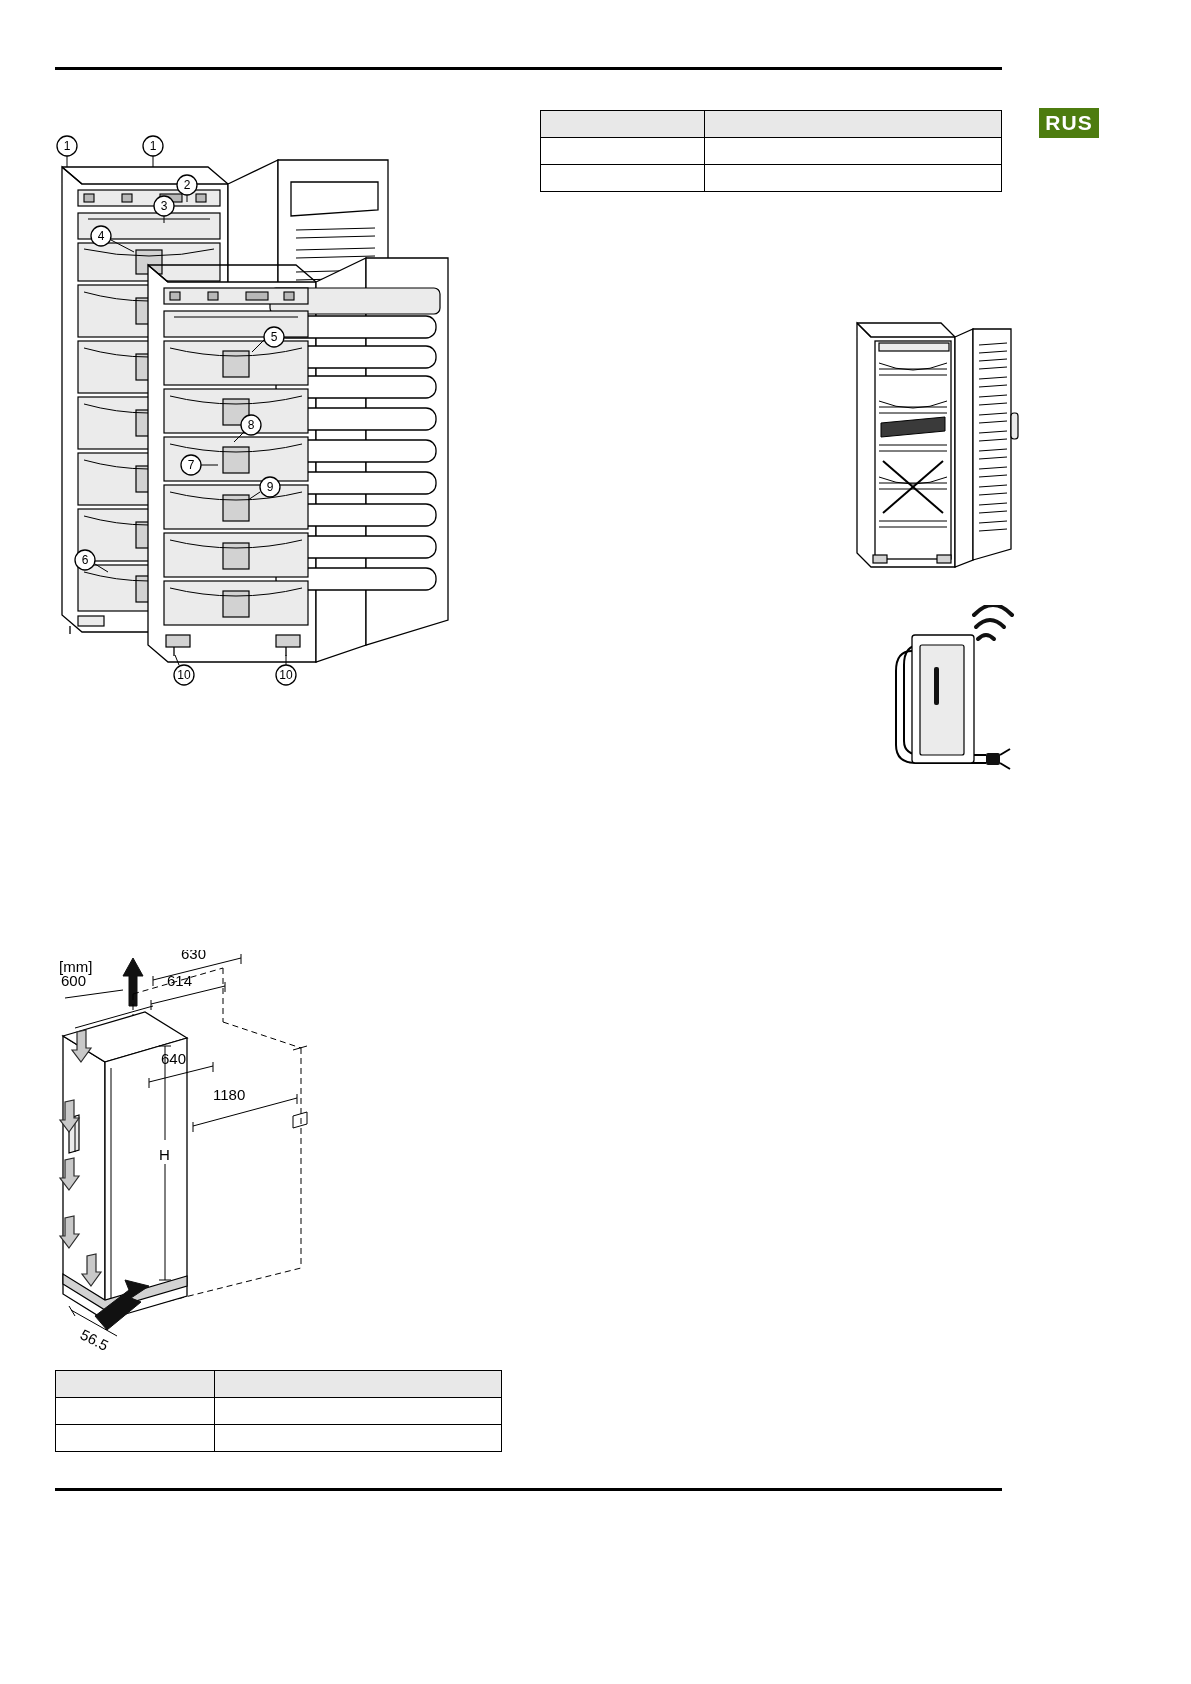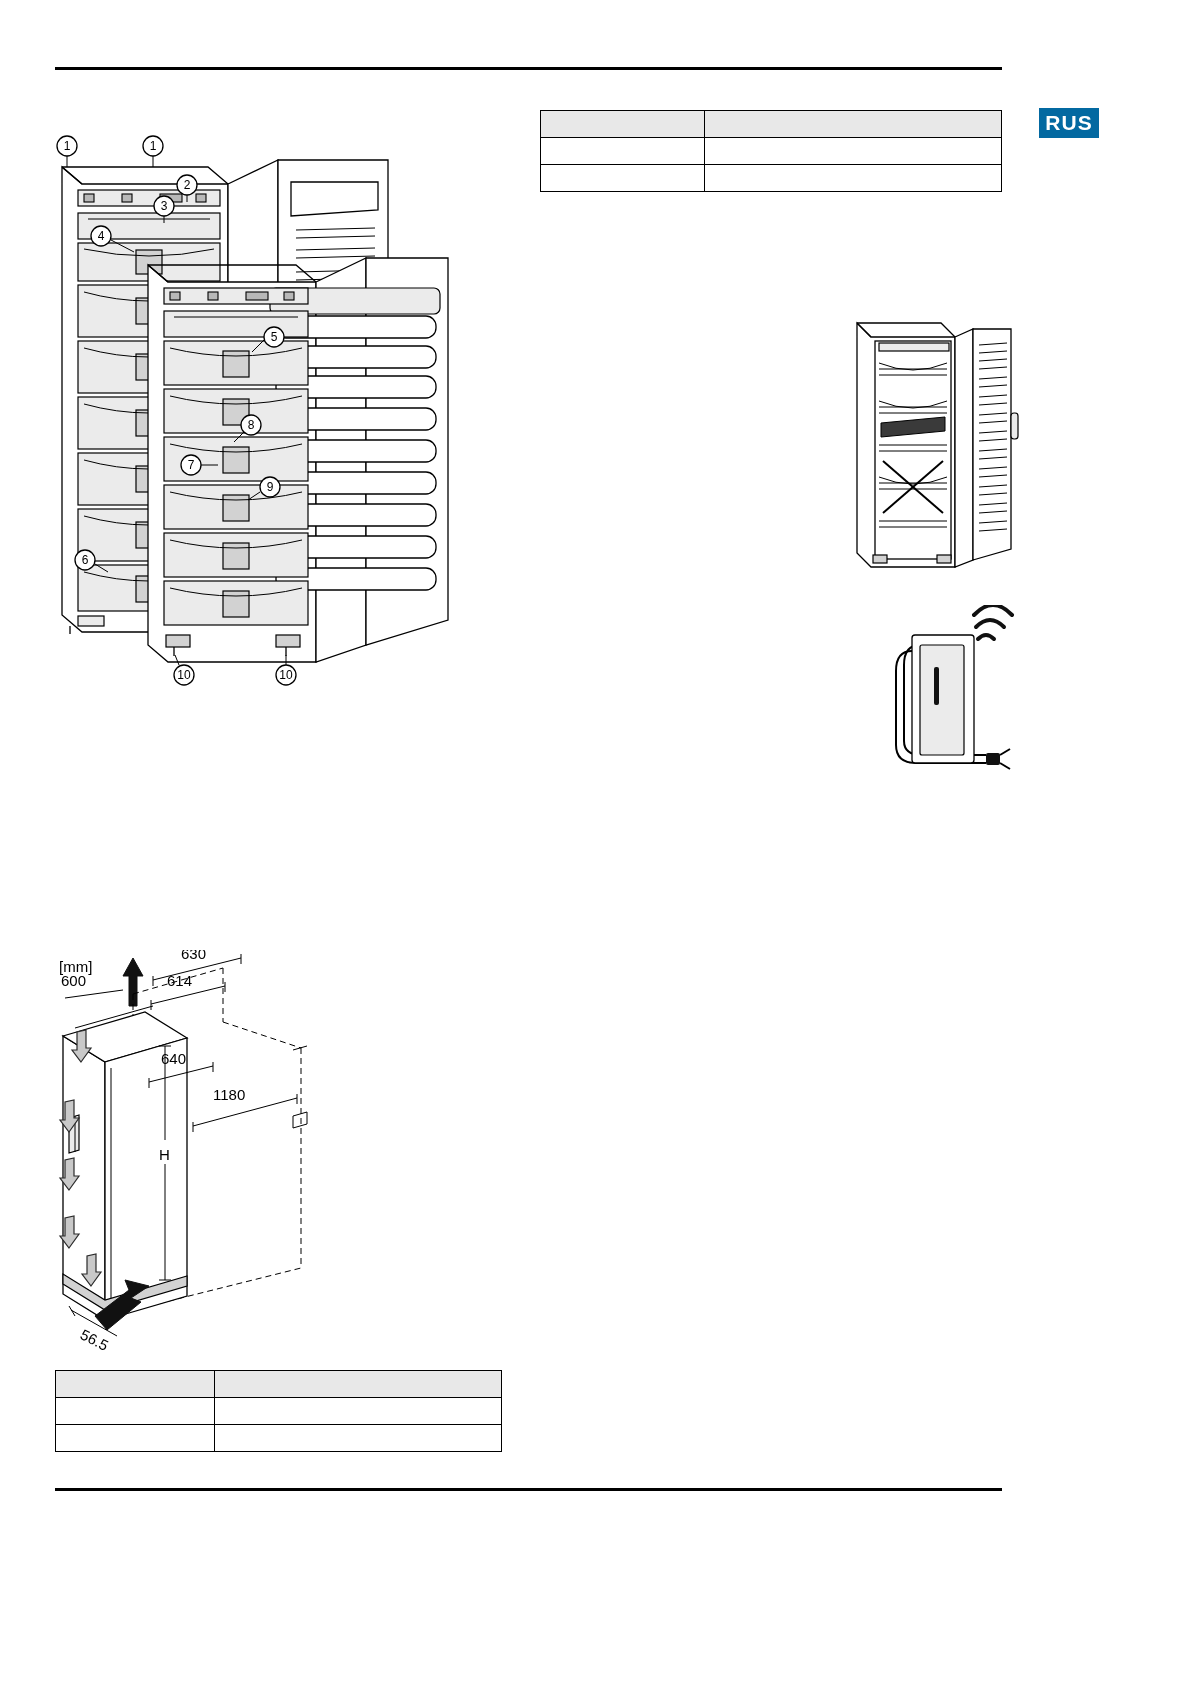--- a/index.html
+++ b/index.html
@@ -9,21 +9,21 @@
     color:#000;position:relative;overflow:hidden;
   }
   .page{position:absolute;inset:0;}
 
   
   .rule-top{position:absolute;left:55px;top:67px;width:947px;height:3px;background:#000;}
   .rule-bottom{position:absolute;left:55px;top:1488px;width:947px;height:3px;background:#000;}
 
   
   .rus-badge{
-    position:absolute;left:1039px;top:108px;width:60px;height:30px;background:#0369a1;
+    position:absolute;left:1039px;top:108px;width:60px;height:30px;background:#4d7c0f;
     color:#fff;font-size:21px;font-weight:bold;letter-spacing:1px;
     display:flex;align-items:center;justify-content:center;
   }
 
   
   .tbl{position:absolute;border-collapse:collapse;}
   .tbl td{border:1px solid #000;height:26px;padding:0 6px;font-size:12px;}
   .tbl .shade{background:#e8e8e8;}
 
   #table-top{left:540px;top:110px;width:462px;}

